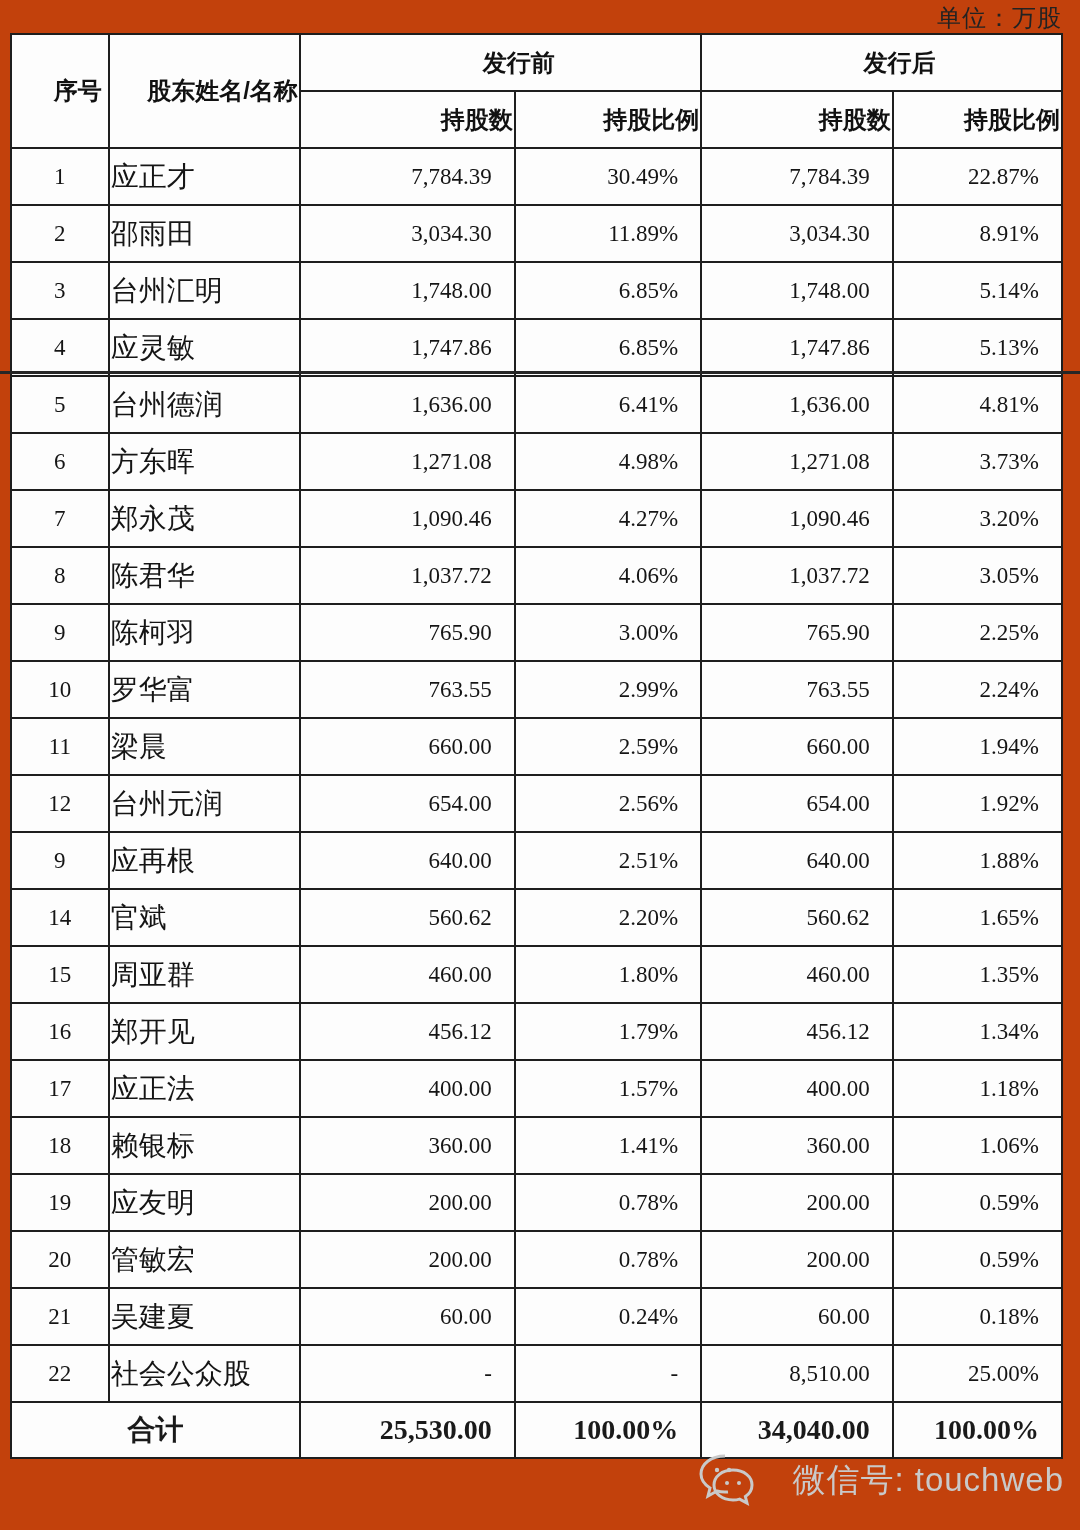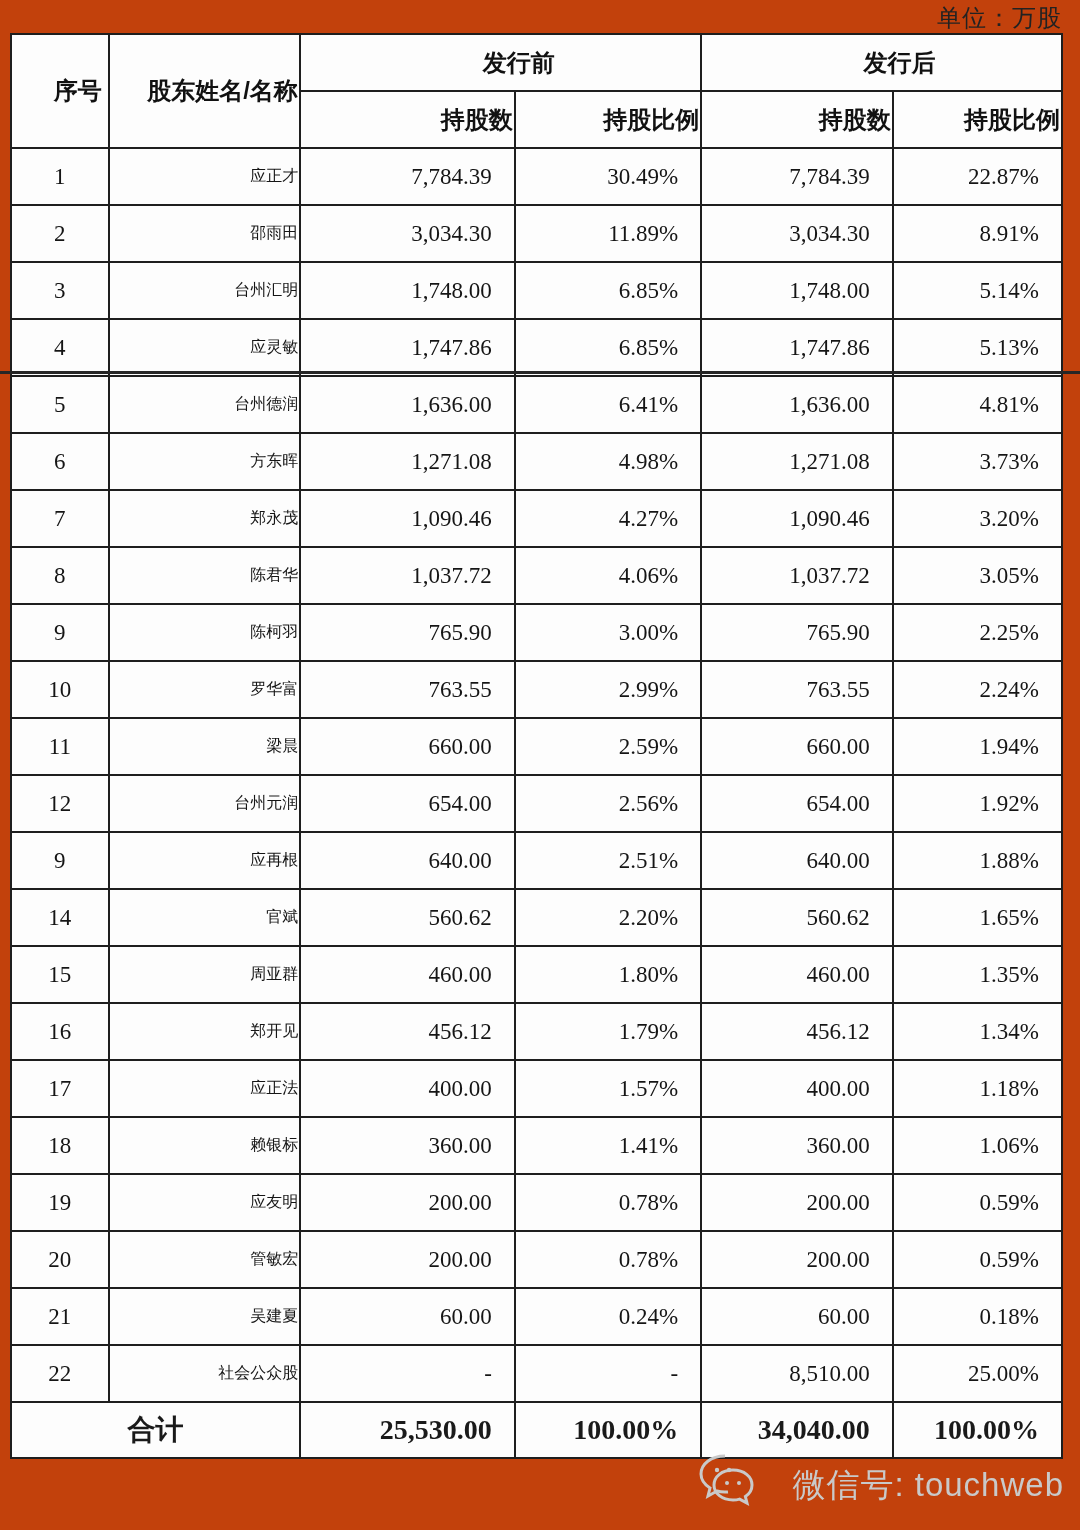--- a/index.html
+++ b/index.html
@@ -40,42 +40,42 @@
     color:#111;
   }
   tr.hdr-top th{height:53px;padding-left:37px;}
   tr.hdr-sub th{height:53px;text-align:right;}
   tbody td{
     height:53px;
     font-size:23px;
     color:#151515;
   }
   .c-no{text-align:center;font-size:23px;}
-  .c-name{text-align:right;font-size:16px;}
+  .c-name{text-align:left;font-size:28px;}
   .c-num{text-align:right;padding-right:22px;}
   tr.total-row td{
     height:52px;
     font-weight:bold;
     font-size:28px;
   }
   tr.total-row .total-label{
     text-align:center;
     font-family:"Liberation Sans","DejaVu Sans",sans-serif;
   }
   .stitch-line{
     position:absolute;
     left:0;top:371px;
     width:1080px;height:3px;
     background:#262626;
   }
   .watermark{
     position:absolute;
     right:16px;bottom:22px;
     display:flex;
-    align-items:flex-end;
+    align-items:center;
     gap:23px;
     color:#c8c8c8;
   }
   .watermark .wm-text{
     font-family:"Liberation Sans","DejaVu Sans",sans-serif;
     font-size:33px;
     color:#c9c9c9;
     letter-spacing:1px;
   }
   .watermark svg{display:block;}

